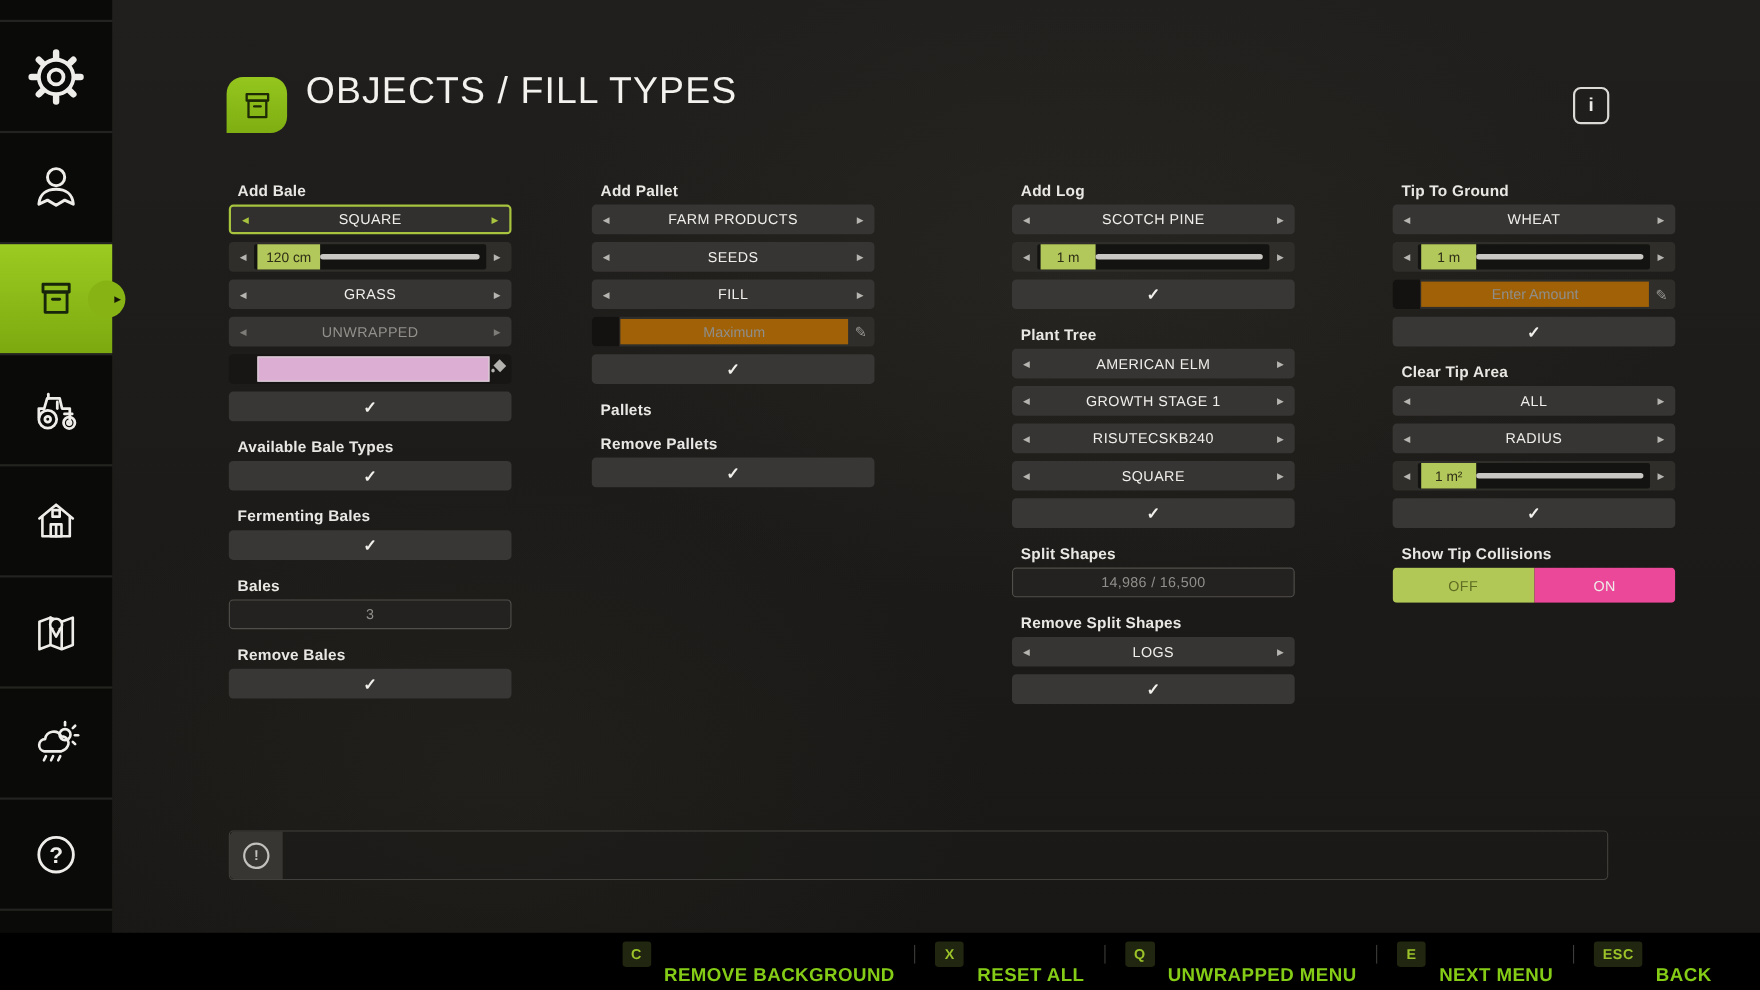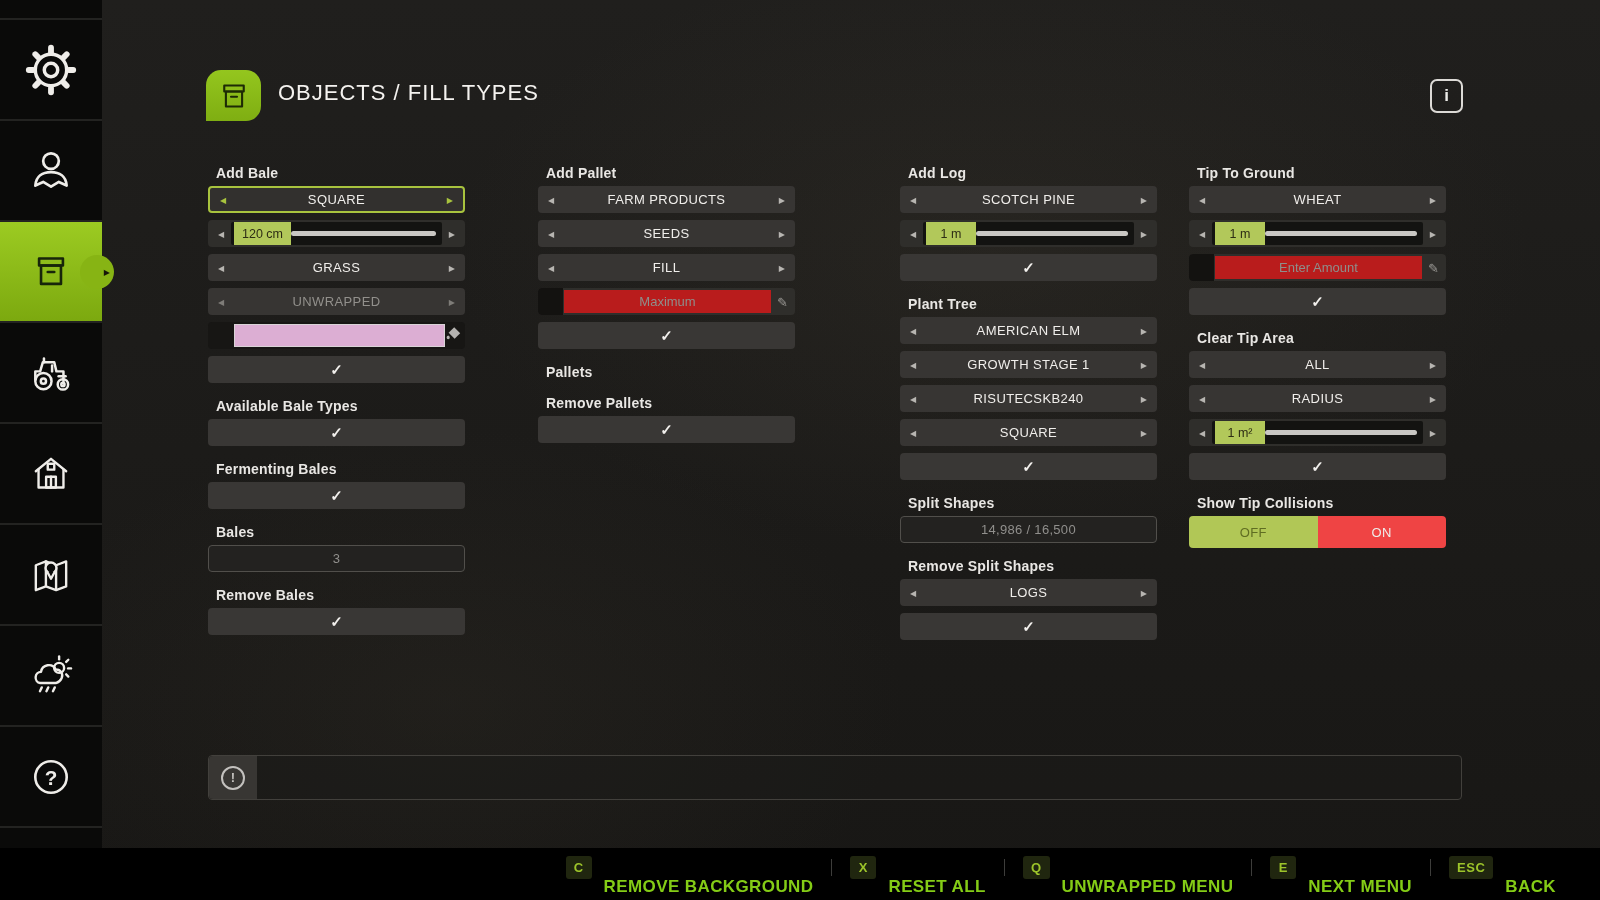--- a/index.html
+++ b/index.html
@@ -24,21 +24,21 @@
   .side-item.active::after { content:""; position:absolute; right:-12px; top:50%; transform:translateY(-50%);
     width:34px; height:34px; border-radius:50%; background:#87b414; }
   .side-item.active .bump-arrow { position:absolute; right:-8px; top:50%; transform:translateY(-50%);
     font-size:8px; color:#161608; z-index:2; }
   .side-item svg { display:block; }
 
   
   .header-icon { position:absolute; left:206px; top:70px; width:55px; height:51px;
     background:linear-gradient(180deg,#94c61e,#7fae12); border-radius:15px 15px 15px 0;
     display:flex; align-items:center; justify-content:center; }
-  .page-title { position:absolute; left:278px; top:80px; font-size:22px; font-weight:500;
+  .page-title { position:absolute; left:278px; top:64px; font-size:34px; font-weight:500;
     letter-spacing:1px; color:#f4f2ef; }
   .info-btn { position:absolute; left:1430px; top:79px; width:33px; height:34px;
     border:2px solid #dcdad6; border-radius:7px; display:flex; align-items:center; justify-content:center;
     font-size:17px; font-weight:bold; color:#ecebe8; cursor:pointer; }
 
   
   .col { position:absolute; top:165px; width:257px; }
   .group-label { height:16px; margin:0 0 5px 8px; font-size:14px; color:#e9e7e4; letter-spacing:0.2px;font-weight:bold; }
   .gap-top { margin-top:15px; }
   .row { position:relative; height:27px; border-radius:4px; margin-bottom:7px;
@@ -58,38 +58,38 @@
   .slider-row { background:#2f2e2b; }
   .slider-inset { position:absolute; left:23px; right:23px; top:2px; bottom:2px; background:#131311;
     border-radius:2px; display:flex; align-items:center; overflow:hidden; }
   .slider-badge { height:21px; margin-left:3px; min-width:50px; padding:16px 8px; border-radius:2px;
     background:#b2c85a; color:#2e2d15; font-size:12.5px; display:flex; align-items:center; justify-content:center; }
   .slider-track { flex:1; height:5px; margin:0 6px 0 0; background:#c9c7c3; border-radius:3px; }
 
   .input-row { background:#2f2e2b; }
   .input-left { position:absolute; left:0; top:0; bottom:0; width:25px; background:#131210;
     border-radius:4px 0 0 4px; }
-  .input-inset { position:absolute; left:26px; right:24px; top:2px; bottom:2px; background:#b91c1c;
+  .input-inset { position:absolute; left:26px; right:24px; top:2px; bottom:2px; background:#a16207;
     display:flex; align-items:center; justify-content:center; }
   .input-inset input { width:100%; background:transparent; border:none; outline:none; text-align:center;
     font-family:"Liberation Sans",sans-serif; font-size:13px; color:#d8d6d3; }
   .input-inset input::placeholder { color:#8f8e8b; }
   .pencil { position:absolute; right:7px; top:50%; transform:translateY(-50%); font-size:13px; color:#9b9995; }
 
   .value-field { background:#232220; border:1px solid #514f4b; font-size:13px; color:#908f8c; letter-spacing:0.3px; }
 
   .color-row { background:#171614; cursor:pointer; }
   .swatch { position:absolute; left:26px; right:20px; top:2px; bottom:2px; border:1px solid #d9d3d6; }
   .paint { position:absolute; right:3px; top:50%; transform:translateY(-50%); }
 
   .toggle { display:flex; height:32px; border-radius:4px; overflow:hidden; margin-bottom:7px; }
   .toggle .opt { flex:1; display:flex; align-items:center; justify-content:center; font-size:13px;
     letter-spacing:0.4px; cursor:pointer; }
   .opt.sel { background:#b1c756; color:#5f6d22; }
-  .opt.unsel { background:#ef4444; color:#efedea; }
+  .opt.unsel { background:#ec4899; color:#efedea; }
 
   
   .alert-bar { position:absolute; left:208px; top:755px; width:1254px; height:45px;
     border:1px solid #42403c; border-radius:4px; background:rgba(28,27,25,0.55); }
   .alert-cell { position:absolute; left:0; top:0; width:48px; height:100%; background:#383633;
     border-radius:4px 0 0 4px; display:flex; align-items:center; justify-content:center; }
   .excl { width:24px; height:24px; border:2px solid #c3c1be; border-radius:50%; color:#c3c1be;
     font-size:13px; font-weight:bold; display:flex; align-items:center; justify-content:center; }
 
   
@@ -326,21 +326,21 @@
   </div>
 
   <div class="group-label gap-top">Pallets</div>
 
   <div class="group-label gap-top">Remove Pallets</div>
   <div class="row btn-check">
     <span class="chk">✓</span>
   </div>
 </div>
 
-<div class="col" style="left:900px">
+<div class="col" style="left:920px">
   <div class="group-label">Add Log</div>
 
   <div class="row selector">
     <span class="arr l">◀</span>
     <span class="sel-text">SCOTCH PINE</span>
     <span class="arr r">▶</span>
   </div>
 
   <div class="row slider-row">
     <span class="arr l">◀</span>
@@ -394,21 +394,21 @@
   <div class="row selector">
     <span class="arr l">◀</span>
     <span class="sel-text">LOGS</span>
     <span class="arr r">▶</span>
   </div>
   <div class="row btn-check">
     <span class="chk">✓</span>
   </div>
 </div>
 
-<div class="col" style="left:1189px">
+<div class="col" style="left:1266px">
   <div class="group-label">Tip To Ground</div>
 
   <div class="row selector">
     <span class="arr l">◀</span>
     <span class="sel-text">WHEAT</span>
     <span class="arr r">▶</span>
   </div>
 
   <div class="row slider-row">
     <span class="arr l">◀</span>

